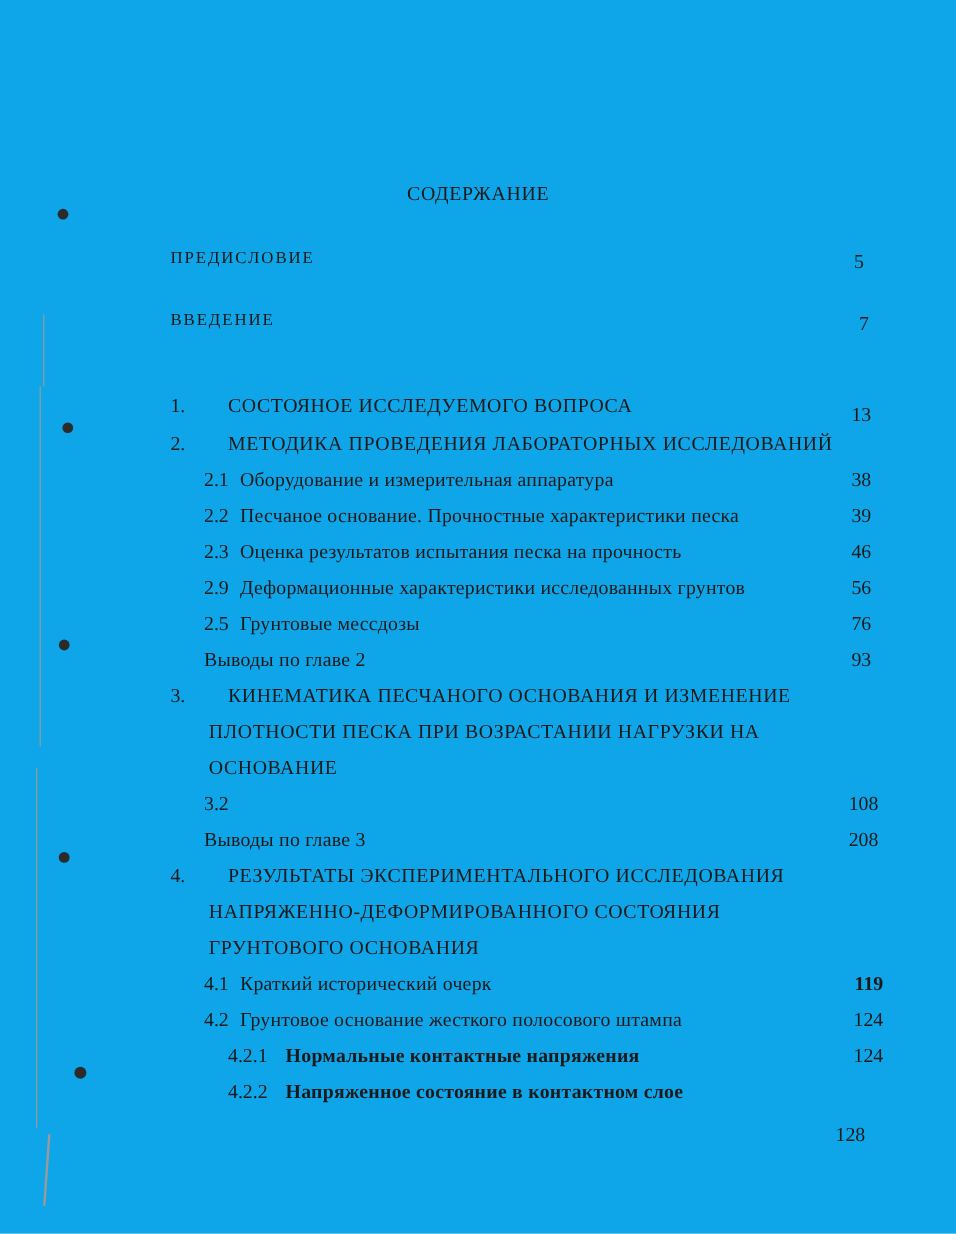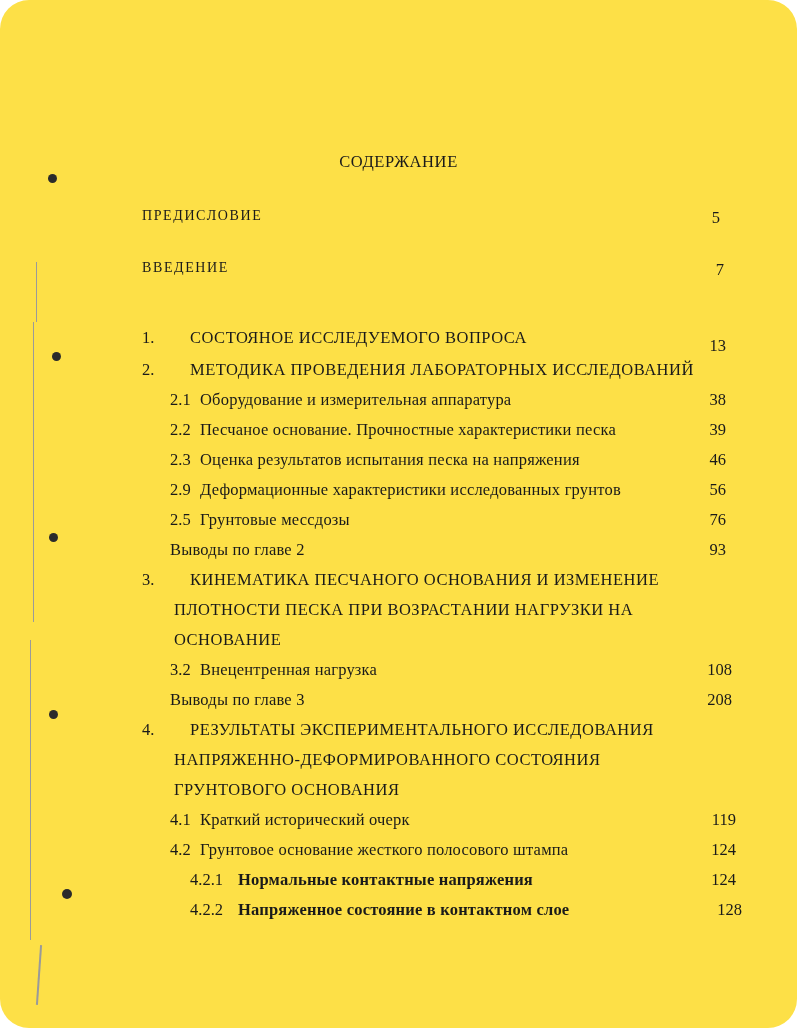--- a/index.html
+++ b/index.html
@@ -11,22 +11,21 @@
     width: 797px;
     height: 1028px;
     position: relative;
     font-family: "Liberation Serif", serif;
     color: #1a1a1a;
     overflow: hidden;
   }
   .page {
     position: absolute;
     inset: 0;
-    background: #fde047;
-    border-radius: 29px;
+    background: #0ea5e9;
   }
   
   .scan-mark {
     position: absolute;
     background: #2b2b2b;
     border-radius: 50%;
   }
   .scan-line {
     position: absolute;
     background: #9a9a9a;
@@ -153,21 +152,21 @@
       </div>
 
       <div class="row lvl2">
         <span class="num">2.2</span>
         <span class="label text">Песчаное основание. Прочностные характеристики песка</span>
         <span class="page-no">39</span>
       </div>
 
       <div class="row lvl2">
         <span class="num">2.3</span>
-        <span class="label text">Оценка результатов испытания песка на напряжения</span>
+        <span class="label text">Оценка результатов испытания песка на прочность</span>
         <span class="page-no">46</span>
       </div>
 
       <div class="row lvl2">
         <span class="num">2.9</span>
         <span class="label text">Деформационные характеристики исследованных грунтов</span>
         <span class="page-no">56</span>
       </div>
 
       <div class="row lvl2">
@@ -188,21 +187,20 @@
       <div class="row lvl1-cont">
         <span class="label">ПЛОТНОСТИ ПЕСКА ПРИ    ВОЗРАСТАНИИ НАГРУЗКИ НА</span>
       </div>
       <div class="row lvl1-cont">
         <span class="label">ОСНОВАНИЕ</span>
       </div>
 
 
       <div class="row lvl2">
         <span class="num">3.2</span>
-        <span class="label text">Внецентренная нагрузка</span>
         <span class="page-no" style="right:26px;">108</span>
       </div>
 
       <div class="row concl">
         <span class="label">Выводы по главе 3</span>
         <span class="page-no" style="right:26px;">208</span>
       </div>
 
       <div class="row lvl1">
         <span class="num">4.</span>
@@ -211,36 +209,36 @@
       <div class="row lvl1-cont">
         <span class="label">НАПРЯЖЕННО-ДЕФОРМИРОВАННОГО СОСТОЯНИЯ</span>
       </div>
       <div class="row lvl1-cont">
         <span class="label">ГРУНТОВОГО ОСНОВАНИЯ</span>
       </div>
 
       <div class="row lvl2">
         <span class="num">4.1</span>
         <span class="label text">Краткий исторический очерк</span>
-        <span class="page-no" style="right:22px;">119</span>
+        <span class="page-no" style="right:22px;font-weight:bold;">119</span>
       </div>
 
       <div class="row lvl2">
         <span class="num">4.2</span>
         <span class="label text">Грунтовое основание жесткого полосового штампа</span>
         <span class="page-no" style="right:22px;">124</span>
       </div>
 
       <div class="row lvl3">
         <span class="num">4.2.1</span>
         <span class="label text">Нормальные контактные напряжения</span>
         <span class="page-no" style="right:22px;">124</span>
       </div>
 
       <div class="row lvl3">
         <span class="num">4.2.2</span>
         <span class="label text">Напряженное состояние в контактном слое</span>
-        <span class="page-no" style="right:16px;">128</span>
+        <span class="page-no" style="right:37px;margin-top:36px;">128</span>
       </div>
 
     </div>
   </div>
 </div>
 
 </body></html>

